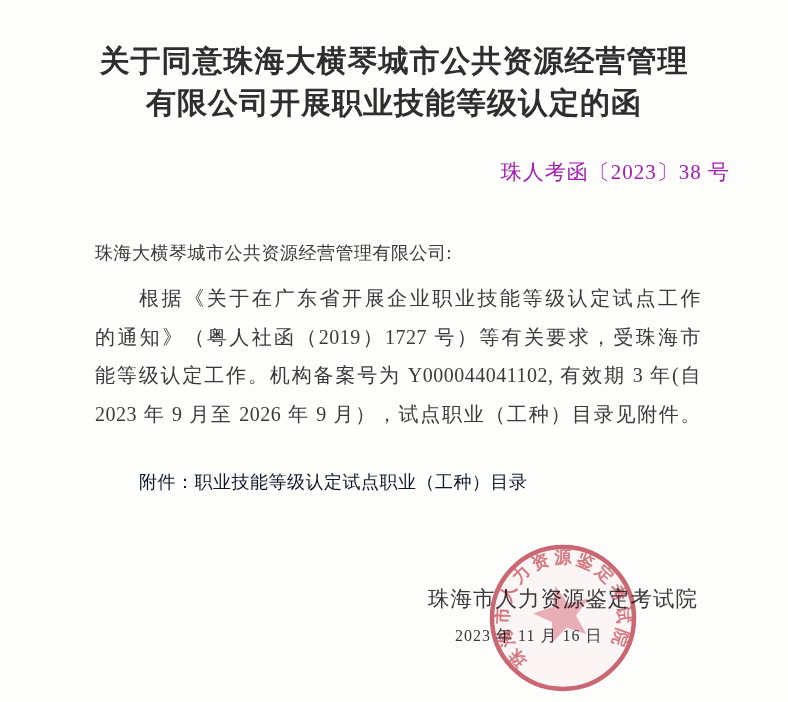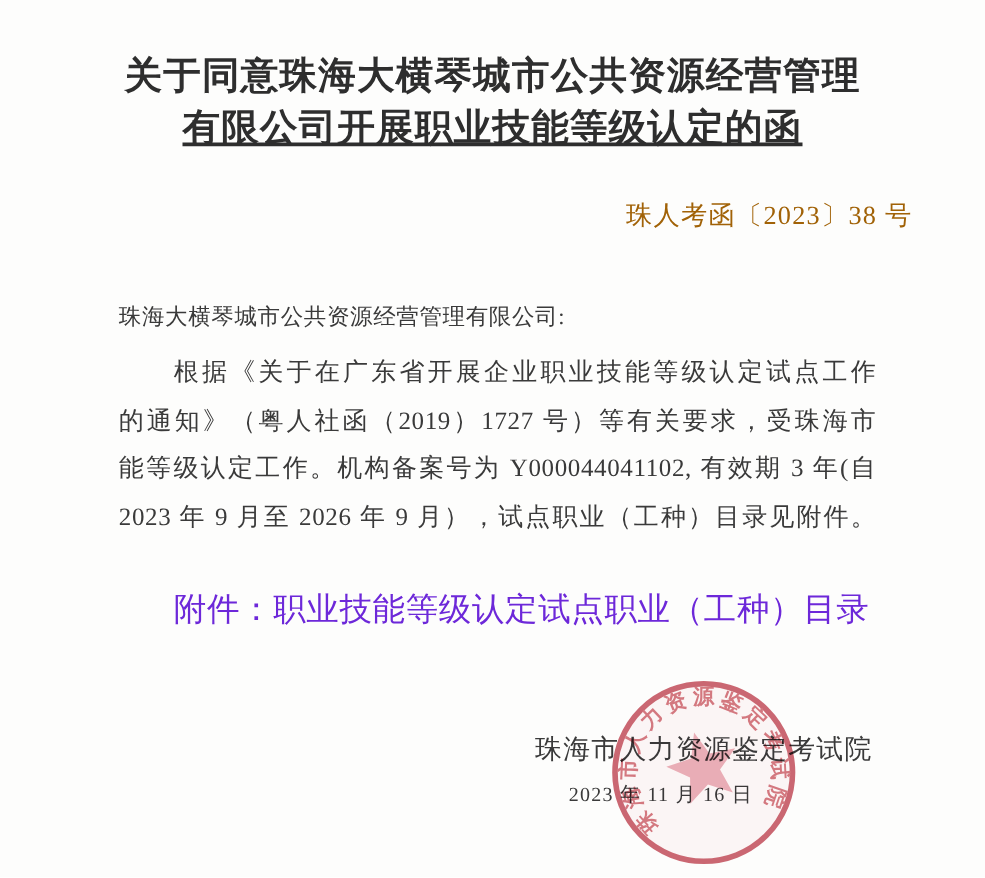--- a/index.html
+++ b/index.html
@@ -22,28 +22,28 @@
     left: 0;
     width: 788px;
     text-align: center;
     font-size: 30px;
     font-weight: bold;
     color: #2e2e2e;
     letter-spacing: 1px;
     line-height: 38px;
   }
   .title-line.l1 { top: 42px; }
-  .title-line.l2 { top: 84px; text-decoration: underline; }
+  .title-line.l2 { top: 84px; }
   .doc-number {
     position: absolute;
     top: 158px;
     right: 98px;
     font-size: 21px;
     letter-spacing: 1px;
-    color: #a16207;
+    color: #a21caf;
   }
   .addressee {
     position: absolute;
     top: 241px;
     left: 95px;
     font-size: 18px;
     letter-spacing: 0.5px;
     color: #3a3a3a;
   }
   .body-block {
@@ -60,23 +60,23 @@
     text-align: justify;
     text-align-last: justify;
     letter-spacing: 0.5px;
     white-space: nowrap;
   }
   .body-line.indent { text-indent: 44px; }
   .attachment {
     position: absolute;
     top: 470px;
     left: 139px;
-    font-size: 26px;
+    font-size: 18px;
     letter-spacing: 0.5px;
-    color: #6d28d9;
+    color: #0f172a;
   }
   .issuer {
     position: absolute;
     top: 584px;
     left: 428px;
     font-size: 21.5px;
     letter-spacing: 1px;
     color: #3a3a3a;
   }
   .issue-date {

